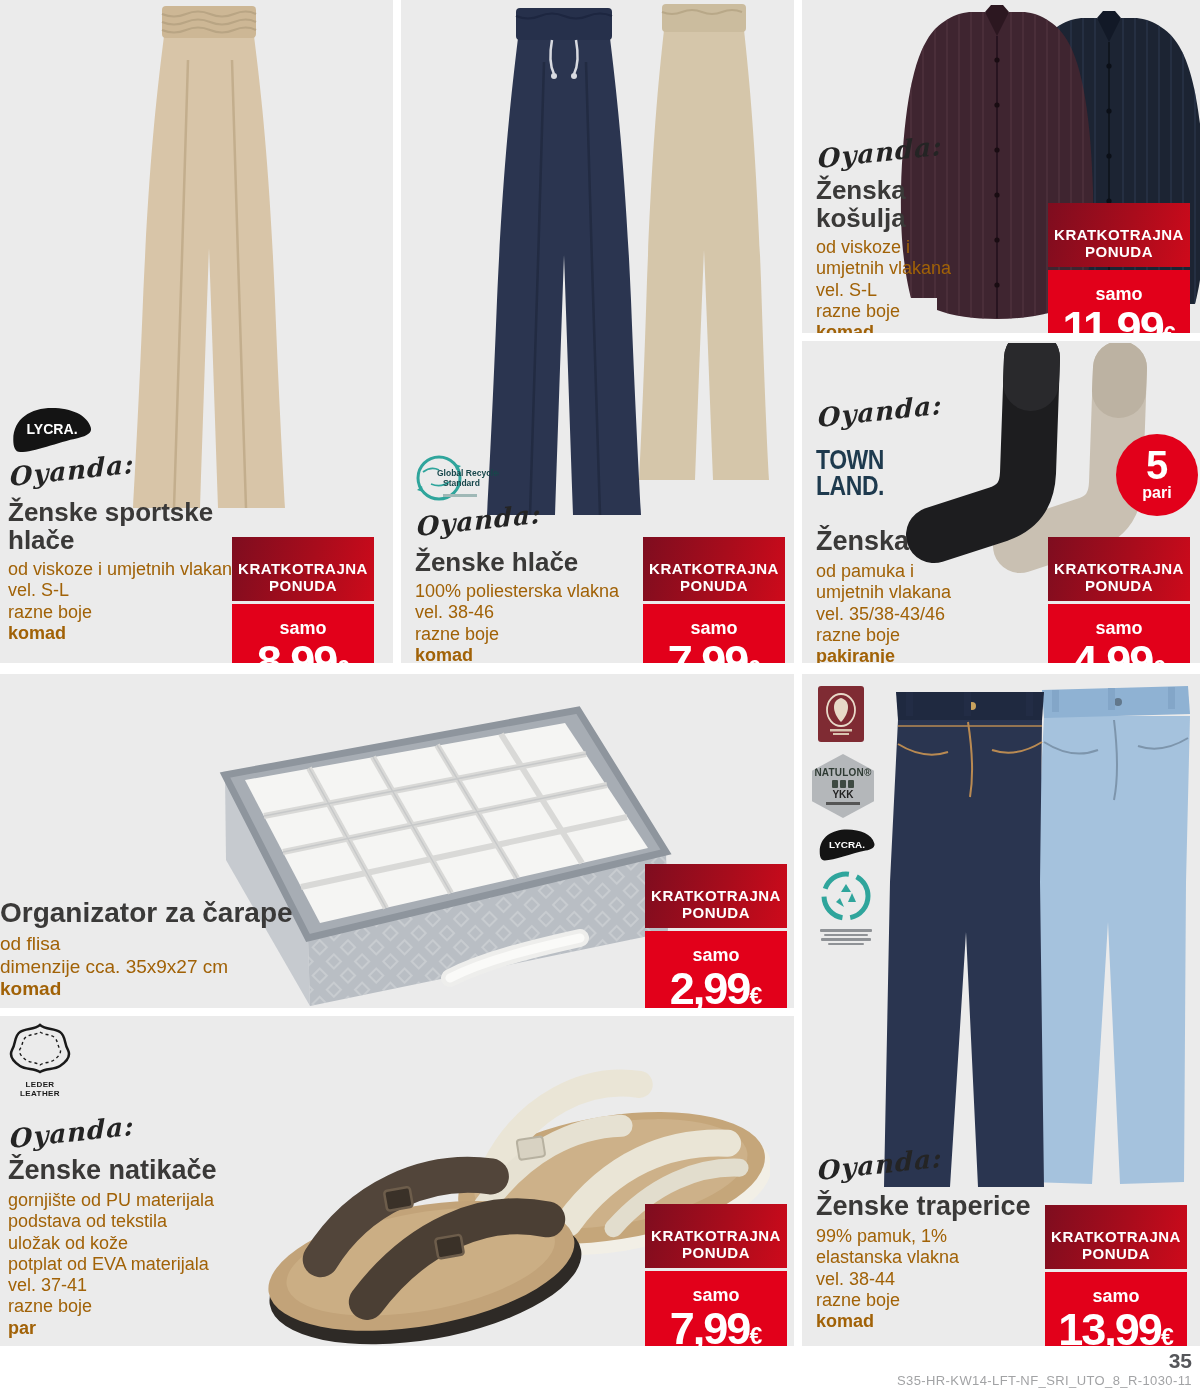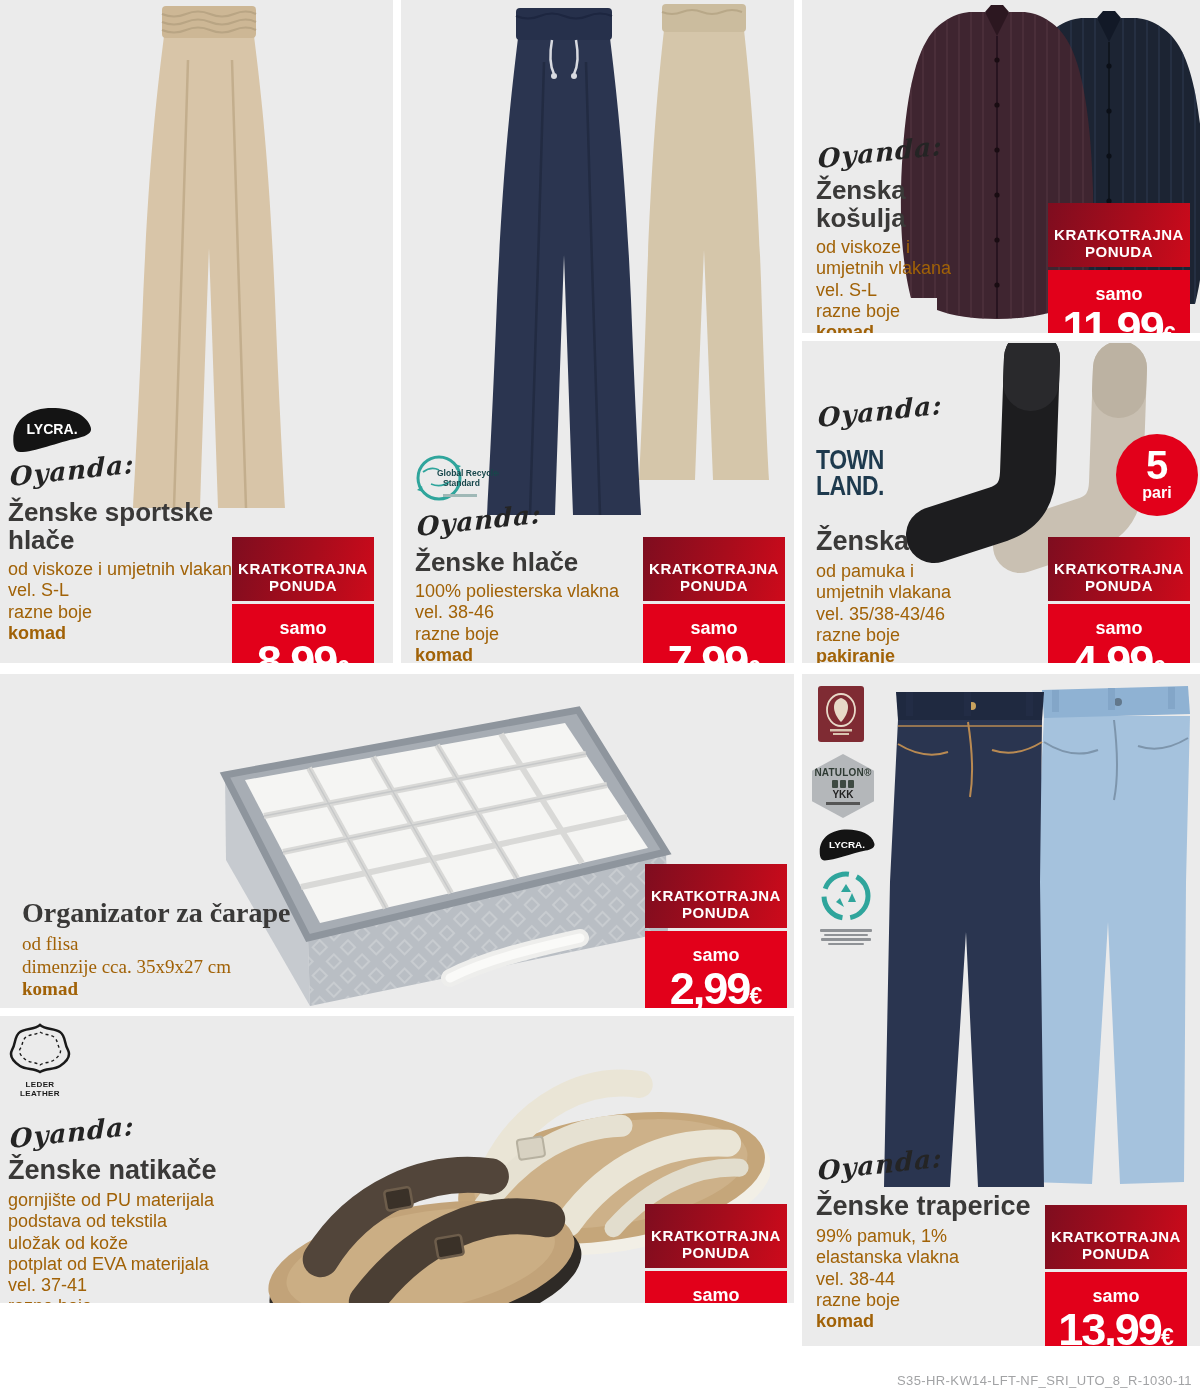--- a/index.html
+++ b/index.html
@@ -285,36 +285,36 @@
       <line x1="223" y1="77" x2="301" y2="213"></line>
       <line x1="287" y1="65" x2="367" y2="198"></line>
       <line x1="114" y1="136" x2="436" y2="74"></line>
       <line x1="133" y1="172" x2="457" y2="105"></line>
     </g>
     <polygon points="75,95 428,30 516,172 158,258 95,100 415,43 498,168 170,243" fill="none"></polygon>
     <path d="M75,95 L428,30 L516,172 L158,258 Z" fill="none" stroke="#8e959d" stroke-width="7"></path>
     <path d="M300,298 C335,280 385,268 430,258" stroke="#eeeeec" stroke-width="18" fill="none" stroke-linecap="round"></path>
     <path d="M300,298 C335,280 385,268 430,258" stroke="#fafaf8" stroke-width="9" fill="none" stroke-linecap="round"></path>
   </svg>
-  <div class="info" style="left:22px;top:224px;width:420px;font-family:Liberation Serif, serif;">
+  <div class="info" style="left:0;top:224px;width:420px;">
     <h2 class="title t28">Organizator za čarape</h2>
     <div class="detail" style="font-size:19px;">od flisa</div>
     <div class="detail" style="font-size:19px;">dimenzije cca. 35x9x27 cm</div>
     <div class="detail unit" style="font-size:19px;">komad</div>
   </div>
   <div class="price-badge" style="left:645px;top:190px;">
     <div class="pb-head">KRATKOTRAJNA PONUDA</div>
     <div class="pb-body">
       <div class="pb-samo">samo</div>
       <div class="pb-price"><span>2,99</span><span class="eur">€</span></div>
     </div>
   </div>
 </section>
 
-<section class="cell" style="left:0;top:1016px;width:794px;height:287px;">
+<section class="cell" style="left:0;top:1016px;width:794px;height:330px;">
   <svg class="prod-svg" style="left:230px;top:2px;" width="540" height="328" viewBox="0 0 540 328">
     <g transform="rotate(-9 380 150)">
       <ellipse cx="382" cy="170" rx="158" ry="64" fill="#f2efe6"></ellipse>
       <ellipse cx="380" cy="160" rx="155" ry="62" fill="#c5a67a"></ellipse>
       <ellipse cx="380" cy="156" rx="138" ry="51" fill="#cdb189"></ellipse>
       <path d="M266,132 C308,74 372,56 422,72" stroke="#eae5d6" stroke-width="27" fill="none" stroke-linecap="round"></path>
       <path d="M250,168 C298,120 350,104 398,110" stroke="#e6e1d2" stroke-width="22" fill="none" stroke-linecap="round"></path>
       <path d="M330,198 C382,146 442,132 500,144" stroke="#eae5d6" stroke-width="27" fill="none" stroke-linecap="round"></path>
       <path d="M374,210 C420,172 468,162 508,170" stroke="#e2ddcd" stroke-width="18" fill="none" stroke-linecap="round"></path>
       <rect x="292" y="108" width="26" height="20" rx="3" fill="#d8d2c2" stroke="#b7b1a0" stroke-width="2"></rect>
@@ -433,14 +433,15 @@
   <div class="price-badge" style="left:243px;top:531px;">
     <div class="pb-head">KRATKOTRAJNA PONUDA</div>
     <div class="pb-body">
       <div class="pb-samo">samo</div>
       <div class="pb-price"><span>13,99</span><span class="eur">€</span></div>
     </div>
   </div>
 </section>
 
 <div class="footer">
+  <div class="page-num">35</div>
   <div class="print-code">S35-HR-KW14-LFT-NF_SRI_UTO_8_R-1030-11</div>
 </div>
 
 </body></html>

